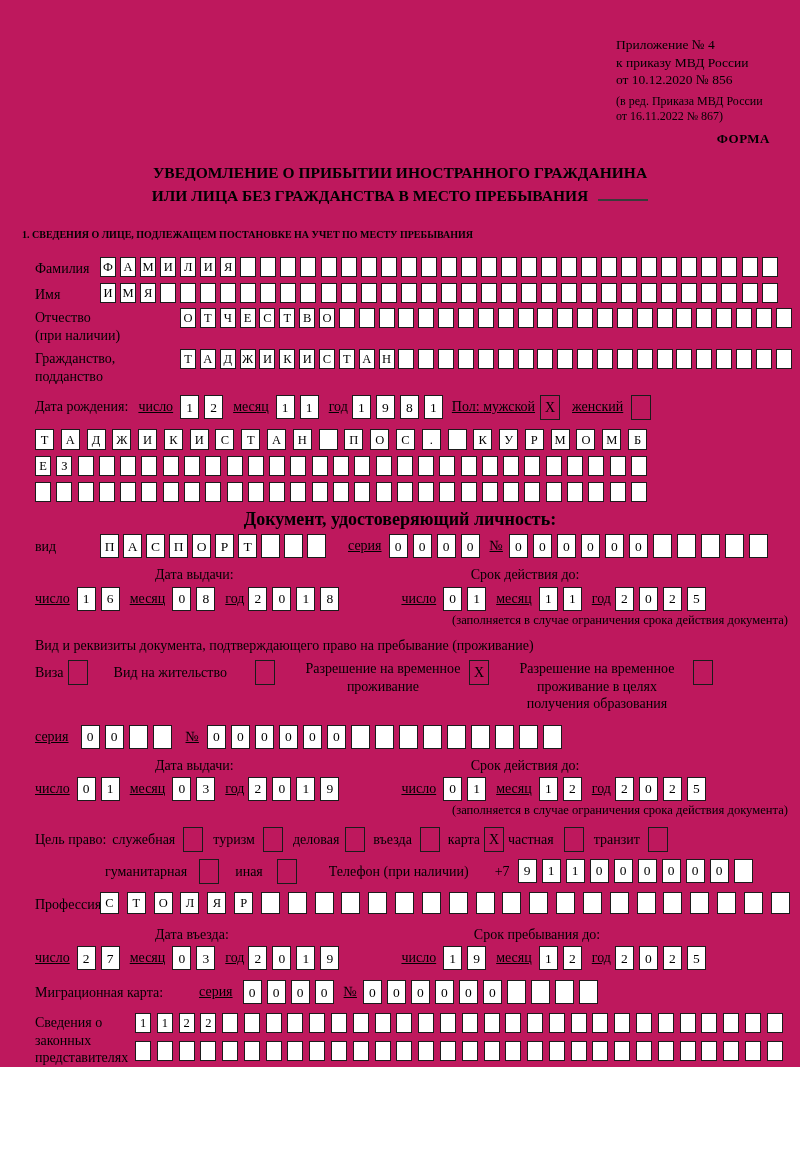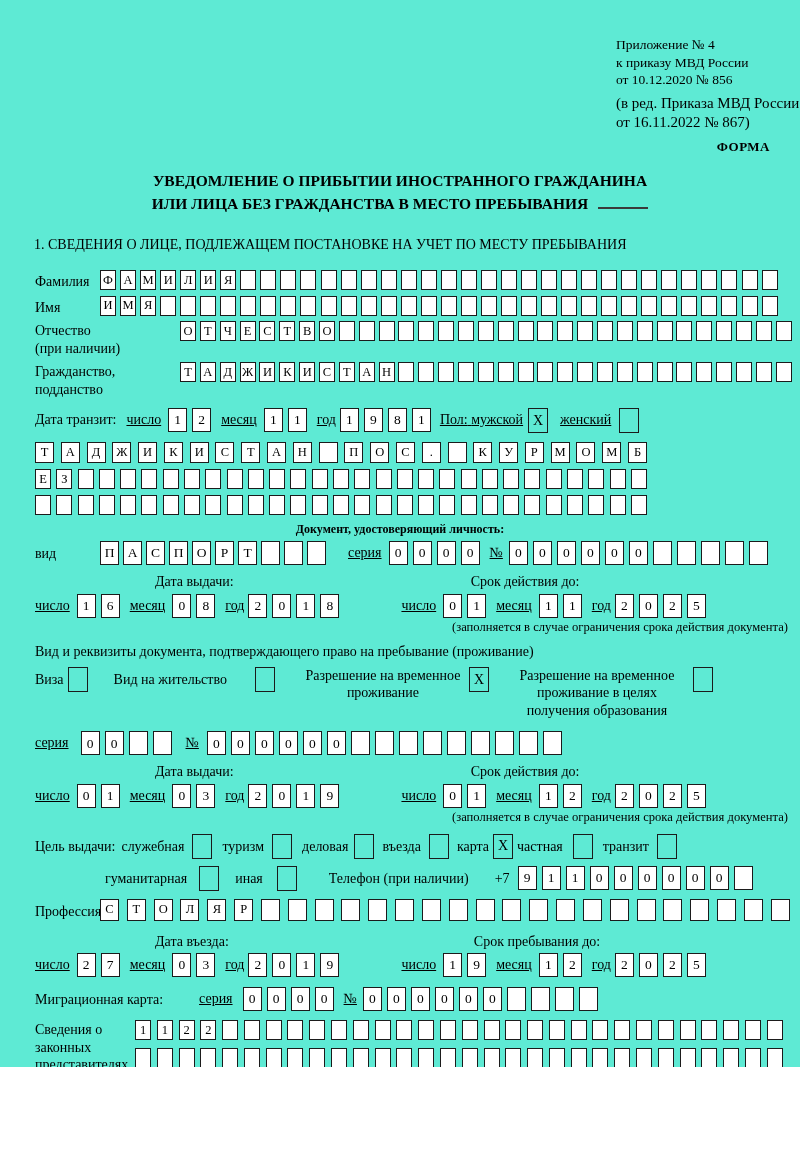--- a/index.html
+++ b/index.html
@@ -1,26 +1,26 @@
 <!DOCTYPE html>
 <html><head>
 <meta charset="utf-8">
 <style>
   * { box-sizing: border-box; }
   body { margin:0; background:#ffffff; color:#000; font-family:"Liberation Serif","DejaVu Serif",serif; }
-  .page { position:relative; width:800px; height:1067px; background:#5eead4; overflow:hidden; }
+  .page { position:relative; width:800px; height:1067px; background:#be185d; overflow:hidden; }
 
   .hdr { margin:36px 0 0 616px; font-size:13.5px; line-height:1.3; }
-  .hdr-note { margin:5px 0 0 616px; font-size:15px; line-height:1.3; }
+  .hdr-note { margin:5px 0 0 616px; font-size:12px; line-height:1.3; }
   .forma { text-align:right; padding-right:30px; margin-top:6px; font-weight:bold; font-size:13px; letter-spacing:.5px; }
 
   .title { text-align:center; font-weight:bold; font-size:15.5px; line-height:1.5; margin-top:14px; }
   .title-underline { display:inline-block; width:50px; height:13px; border-bottom:2.5px solid #3a3a3a; margin-left:10px; }
 
-  .section { padding-left:34px; margin-top:22px; font-weight:normal; font-size:14px; }
+  .section { padding-left:22px; margin-top:22px; font-weight:bold; font-size:10px; }
 
   .row { display:flex; align-items:flex-start; padding-left:35px; margin-top:5px; font-size:14px; line-height:1.25; }
   .lbl { flex:none; }
   .lblcol-65  { flex:none; width:65px;  padding-top:3px; }
   .lblcol-145 { flex:none; width:145px; padding-top:1px; }
   .lblcol-100 { flex:none; width:100px; padding-top:1px; }
 
   .cell { display:inline-flex; align-items:center; justify-content:center; flex:none;
           width:16px; height:20px; border:1.6px solid #1b1b1b; background:#fff;
           font-size:12.5px; line-height:1; }
@@ -35,21 +35,21 @@
   .stack { display:flex; flex-direction:column; gap:6px; }
 
   .dgroup { display:flex; gap:5px; }
   .dgroup .cell { width:19px; height:24px; border-width:1.8px; font-size:13.5px; }
   .dlbl { margin:3px 7px 0 10px;text-decoration:underline; }
   .caption { font-size:14px; }
 
   .checkbox { display:inline-flex; align-items:center; justify-content:center; flex:none;
               width:20px; height:25px; border:1.8px solid #1b1b1b; font-size:14px; }
   .note { font-size:12.6px; }
-  .heading-center { text-align:center; font-weight:bold; font-size:12px; margin-top:7px; }
+  .heading-center { text-align:center; font-weight:bold; font-size:18px; margin-top:7px; }
   .optlbl { text-align:center; }
 </style>
 </head>
 <body>
 
 <div class="page">
 
   <div class="hdr">
     <div>Приложение № 4</div>
     <div>к приказу МВД России</div>
@@ -224,21 +224,21 @@
         <span class="cell"></span>
         <span class="cell"></span>
         <span class="cell"></span>
         <span class="cell"></span>
         <span class="cell"></span>
         <span class="cell"></span>
       </span>
   </div>
 
   <div class="row" style="margin-top:10px">
-    <span class="lbl" style="padding-top:3px">Дата транзит:</span>
+    <span class="lbl" style="padding-top:3px">Дата рождения:</span>
     <span class="dlbl">число</span>
     <span class="dgroup">
         <span class="cell">1</span>
         <span class="cell">2</span>
       </span>
     <span class="dlbl">месяц</span>
     <span class="dgroup">
         <span class="cell">1</span>
         <span class="cell">1</span>
       </span>
@@ -516,21 +516,21 @@
         <span class="cell">2</span>
         <span class="cell">5</span>
       </span>
   </div>
 
   <div class="row note" style="margin-top:2px;justify-content:flex-end;padding-right:12px">
     <span>(заполняется в случае ограничения срока действия документа)</span>
   </div>
 
   <div class="row" style="margin-top:8px">
-    <span class="lbl" style="padding-top:4px">Цель выдачи:</span>
+    <span class="lbl" style="padding-top:4px">Цель право:</span>
     <span class="lbl" style="padding-top:4px;margin-left:6px">служебная</span>
     <span class="checkbox" style="margin-left:8px"></span>
     <span class="lbl" style="padding-top:4px;margin-left:10px">туризм</span>
     <span class="checkbox" style="margin-left:8px"></span>
     <span class="lbl" style="padding-top:4px;margin-left:10px">деловая</span>
     <span class="checkbox" style="margin-left:6px"></span>
     <span class="lbl" style="padding-top:4px;margin-left:8px">въезда</span>
     <span class="checkbox" style="margin-left:8px"></span>
     <span class="lbl" style="padding-top:4px;margin-left:8px">карта</span>
     <span class="checkbox" style="margin-left:4px">X</span>

